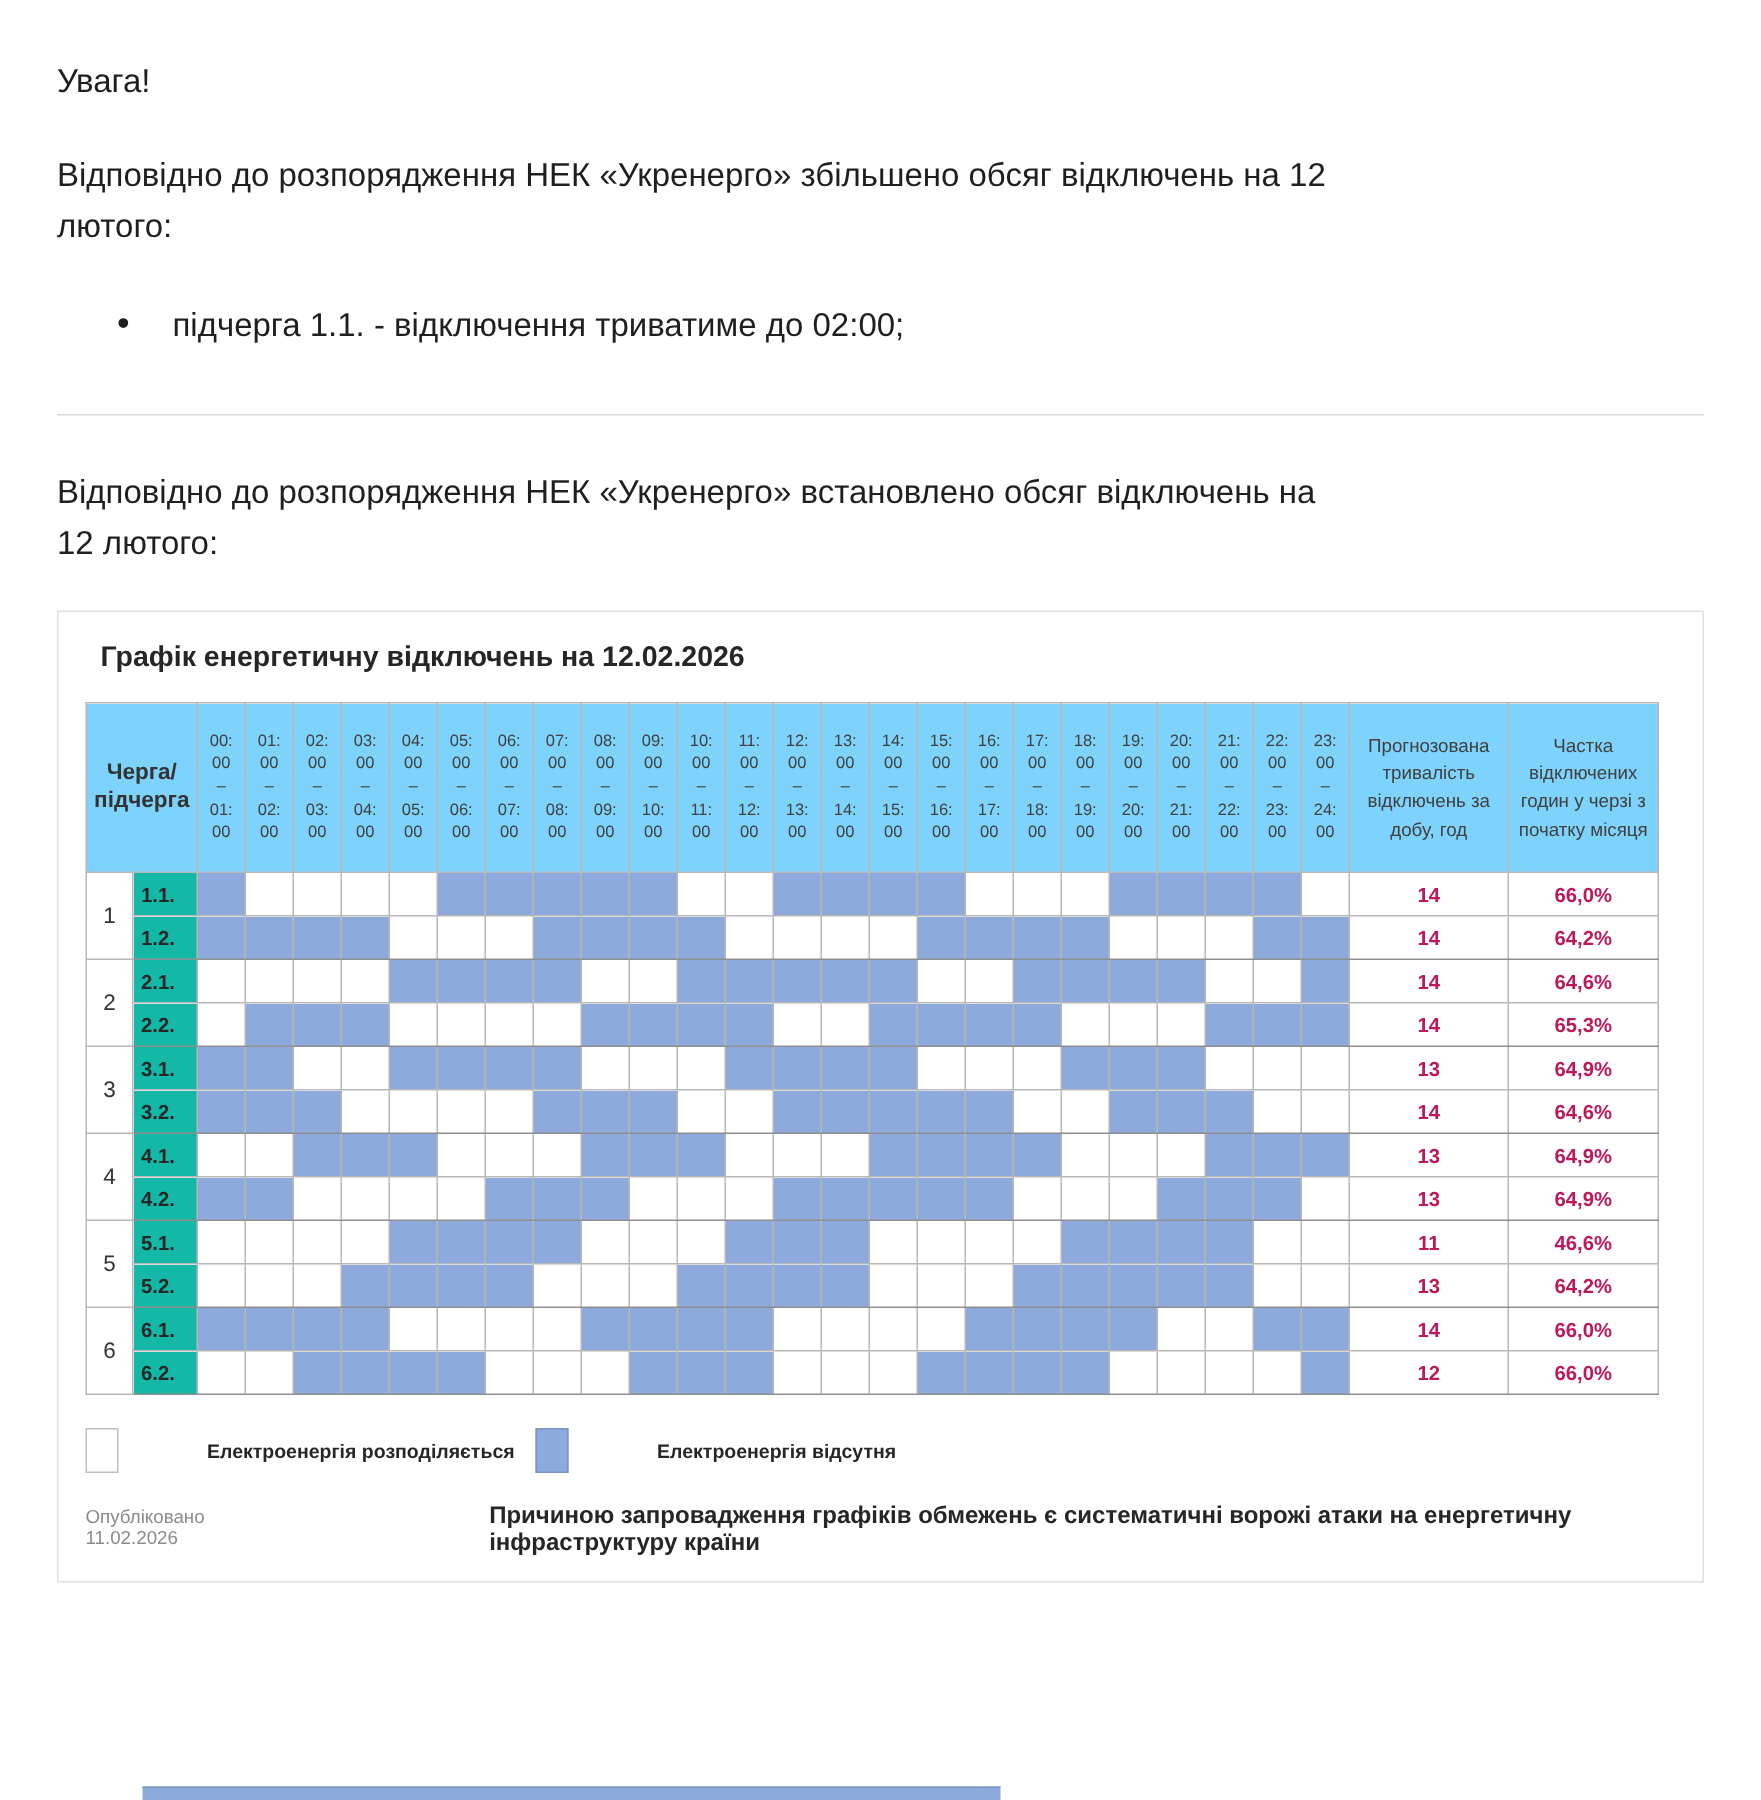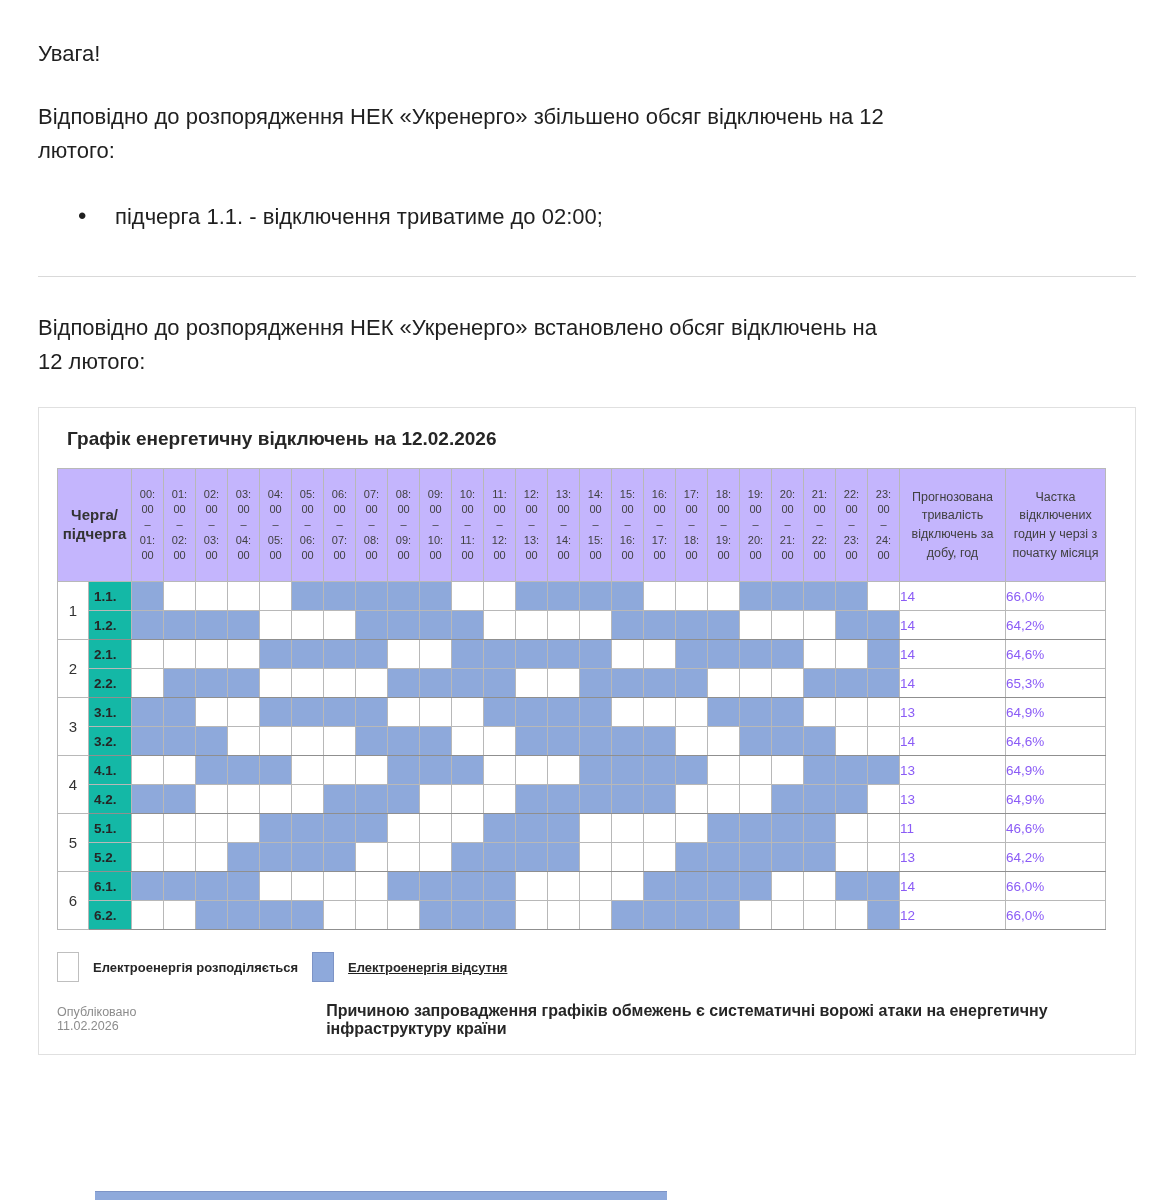--- a/index.html
+++ b/index.html
@@ -25,37 +25,37 @@
     margin-top: 28px; border: 1px solid #e0e0e0; background: #fff;
     padding: 20px 18px 16px 18px; min-height: 600px;
   }
   .chart-title { margin-left: 10px; font-size: 19px; font-weight: bold; color: #262626; }
   .chart-title .date { }
 
   table.schedule { border-collapse: collapse; table-layout: fixed; width: 1048px; margin-top: 18px;
                    border: 1.5px solid #8f8f8f; }
   table.schedule th, table.schedule td { border: 1px solid #b8b8b8; overflow: hidden; }
   thead tr { height: 113px; }
-  thead th { font-weight: normal; color: #404040; background: #c4b5fd; }
+  thead th { font-weight: normal; color: #404040; background: #7dd3fc; }
   th.corner { font-weight: bold; font-size: 15px; color: #333; white-space: pre-line; line-height: 1.25; }
   th.hour { font-size: 11px; line-height: 1.4; white-space: pre-line; text-align: center; }
   th.bighead { font-size: 12.5px; line-height: 1.5; padding: 0 4px; text-align: center; }
   tbody tr { height: 29px; }
   td.group { text-align: center; font-size: 15px; color: #333; background: #fff; border-bottom: 1px solid #8f8f8f; }
   td.sublabel { font-weight: bold; font-size: 13.5px; color: #262626; padding-left: 5px; background: #14b8a6; }
   td.cell { background: #fff; }
   td.cell.on { background: var(--outage, #8ea9db); }
-  td.val { font-weight: normal; font-size: 13.5px; color: #8b5cf6; }
+  td.val { text-align: center; font-weight: bold; font-size: 13.5px; color: #be185d; }
   tr.group-end td { border-bottom: 1px solid #8f8f8f; }
   .major { border-left-width: 1.6px !important; border-left-color: #8f8f8f !important; }
   thead th { border-bottom-color: #8f8f8f; }
 
   .legend { display: flex; align-items: center; margin-top: 22px; }
-  .legend-item { display: flex; align-items: center; }
-  .legend-item + .legend-item { margin-left: 14px; text-decoration: underline; }
+  .legend-item { display: flex; align-items: center; gap: 45px; }
+  .legend-item + .legend-item { margin-left: 14px; }
   .swatch { width: 22px; height: 30px; display: inline-block; margin-right: 14px; }
   .swatch.available { background: #fff; border: 1px solid #bfbfbf; }
   .swatch.outage { background: var(--outage, #8ea9db); border: 1px solid #7d94c6; }
   .legend-label { font-size: 13px; font-weight: bold; color: #262626; }
 
   .table-footer { display: flex; margin-top: 20px; align-items: baseline; }
   .published { font-size: 12.5px; color: #8c8c8c; }
   .reason { font-size: 16px; font-weight: bold; color: #262626; margin-left: 143px; }
 
   .bottom-cutoff { position: absolute; bottom: 0; left: 95px; width: 572px; height: 9px;

